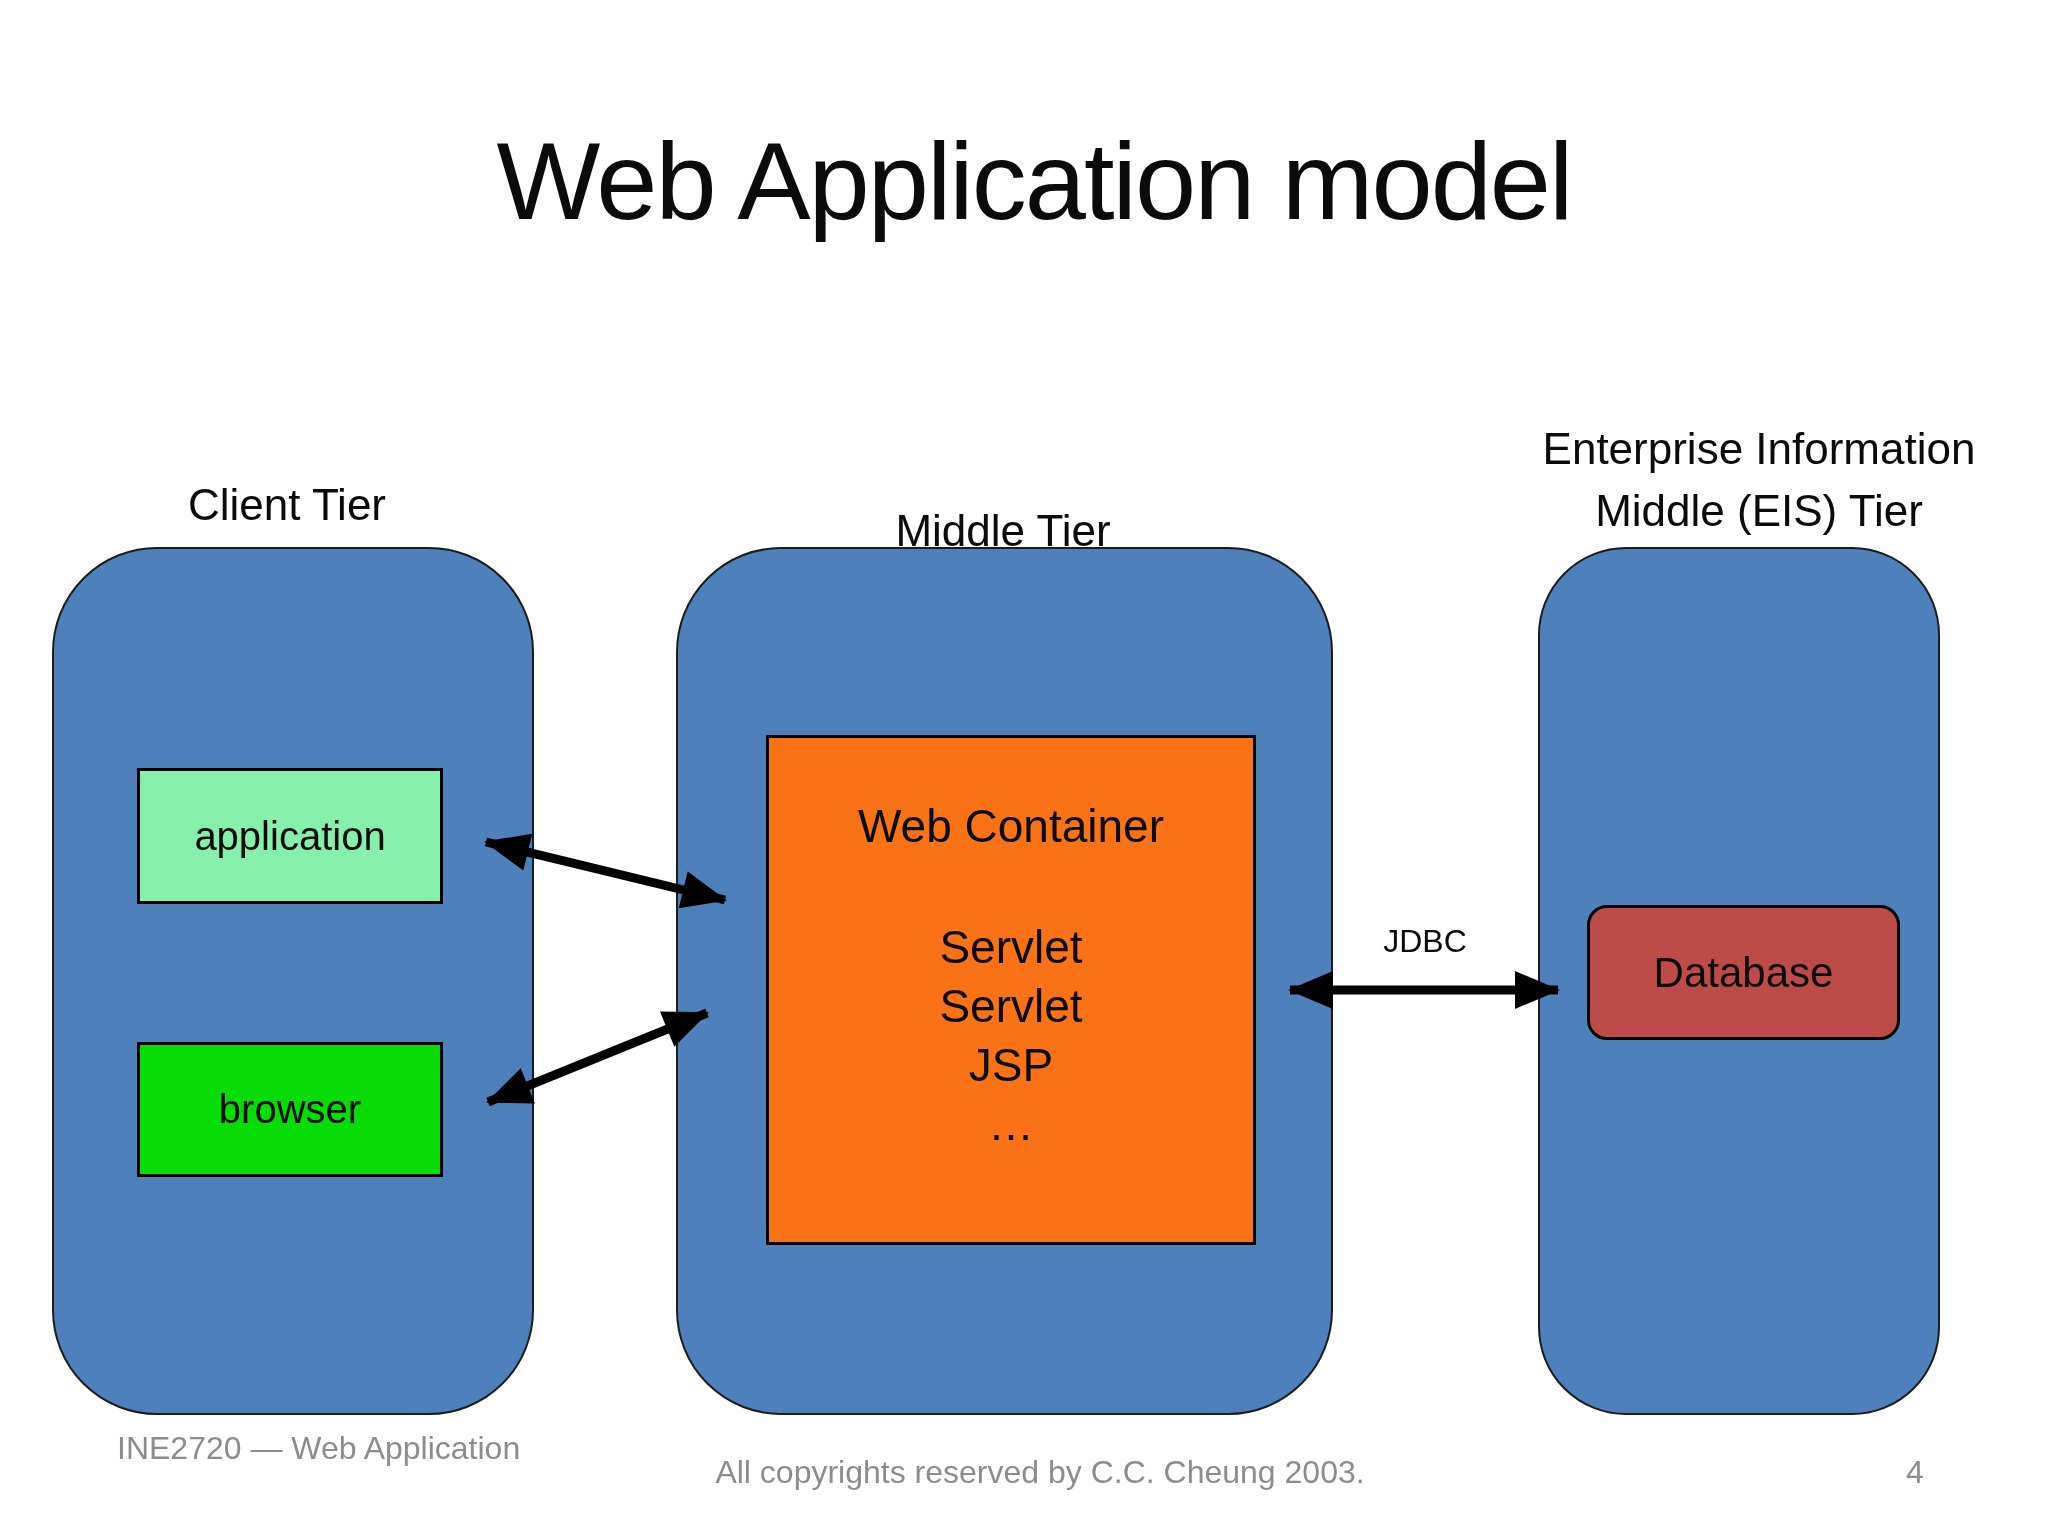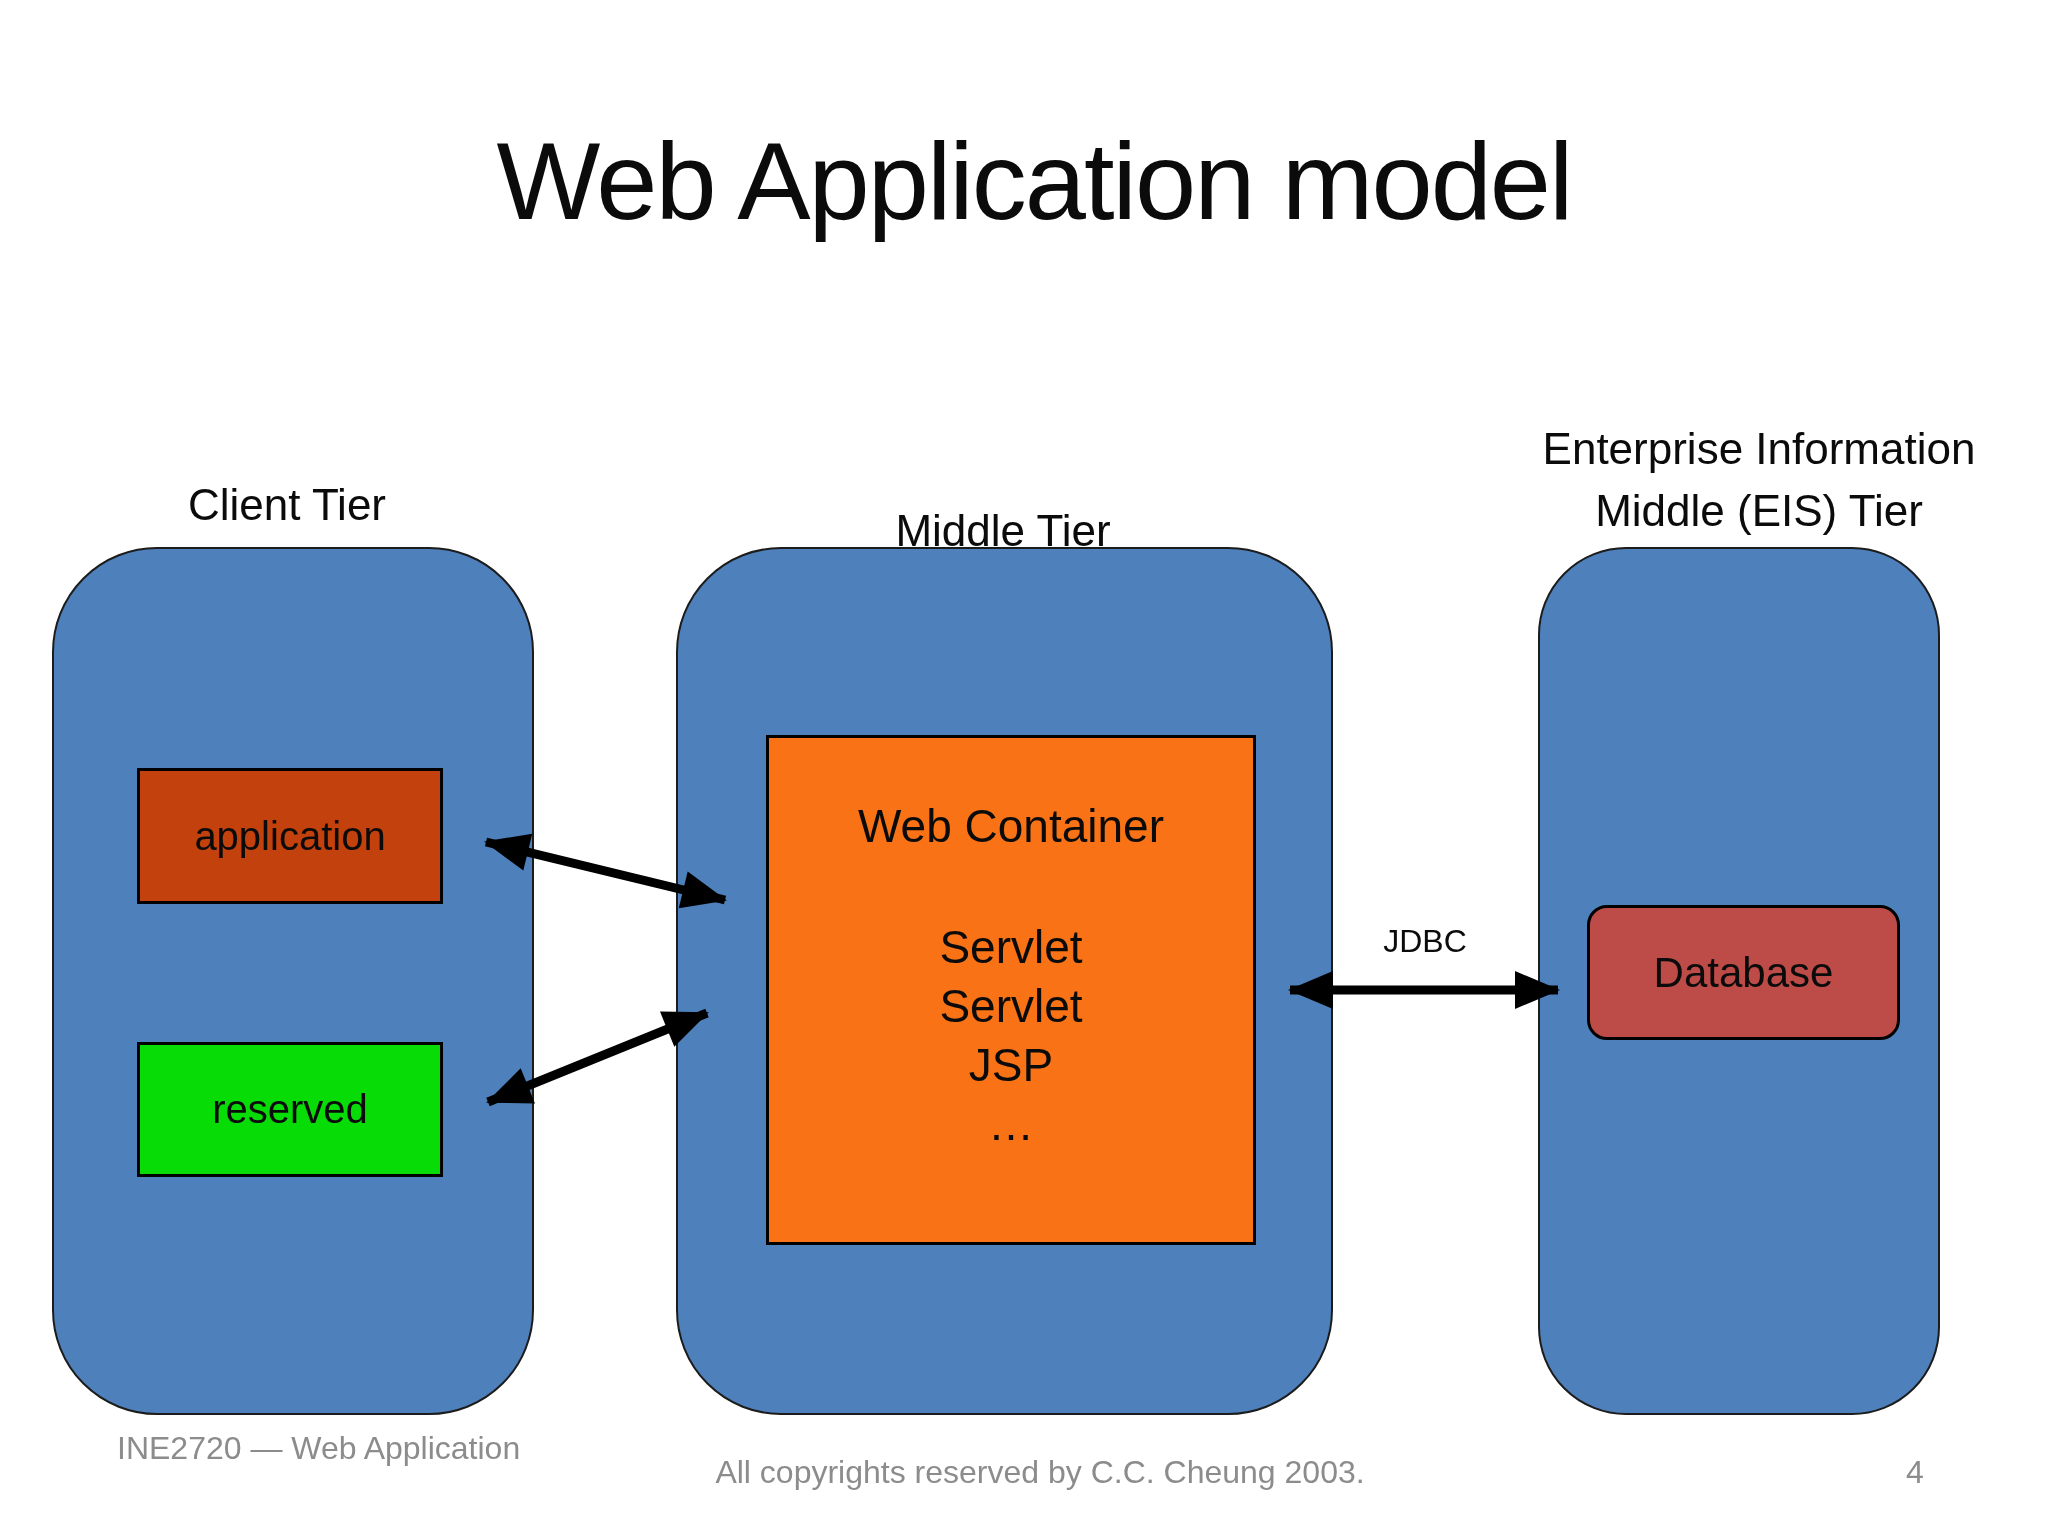--- a/index.html
+++ b/index.html
@@ -33,21 +33,21 @@
   }
   .tier-rect.client{left:52px;width:482px;}
   .tier-rect.middle{left:676px;width:657px;}
   .tier-rect.eis{left:1538px;width:402px;border-radius:88px;}
   .node{
     box-sizing:border-box;
     border:3px solid #000;
     display:flex;align-items:center;justify-content:center;
     font-size:40px;color:#0b0b0b;
   }
-  .node.application{left:137px;top:768px;width:306px;height:136px;background:#c2410c;}
+  .node.application{left:137px;top:768px;width:306px;height:136px;background:#86efac;}
   .node.browser{left:137px;top:1042px;width:306px;height:135px;background:#07DC07;}
   .node.database{left:1587px;top:905px;width:313px;height:135px;background:#BD4B47;font-size:42px;border-radius:20px;}
   .web-container{
     left:766px;top:735px;width:490px;height:510px;
     background:#f97316;border:3px solid #000;
     box-sizing:border-box;
     text-align:center;color:#0b0b0b;
   }
   .web-container .wc-title{margin-top:62px;font-size:46px;line-height:52px;}
   .web-container .wc-gap{height:66px;}
@@ -77,21 +77,21 @@
   </div>
 
   <div class="abs tier-rect client"></div>
   <div class="abs tier-rect middle"></div>
   <div class="abs tier-rect eis"></div>
 
   <div class="abs node application">
     <span>application</span>
   </div>
   <div class="abs node browser">
-    <span>reserved</span>
+    <span>browser</span>
   </div>
 
   <div class="abs web-container">
     <div class="wc-title">Web Container</div>
     <div class="wc-gap"></div>
     <div class="wc-item">Servlet</div>
     <div class="wc-item">Servlet</div>
     <div class="wc-item">JSP</div>
     <div class="wc-item">…</div>
   </div>

